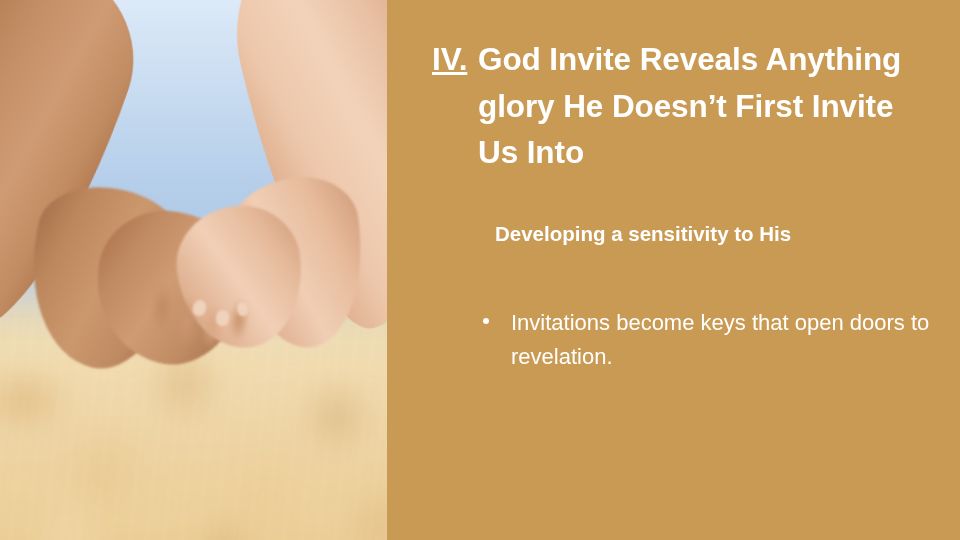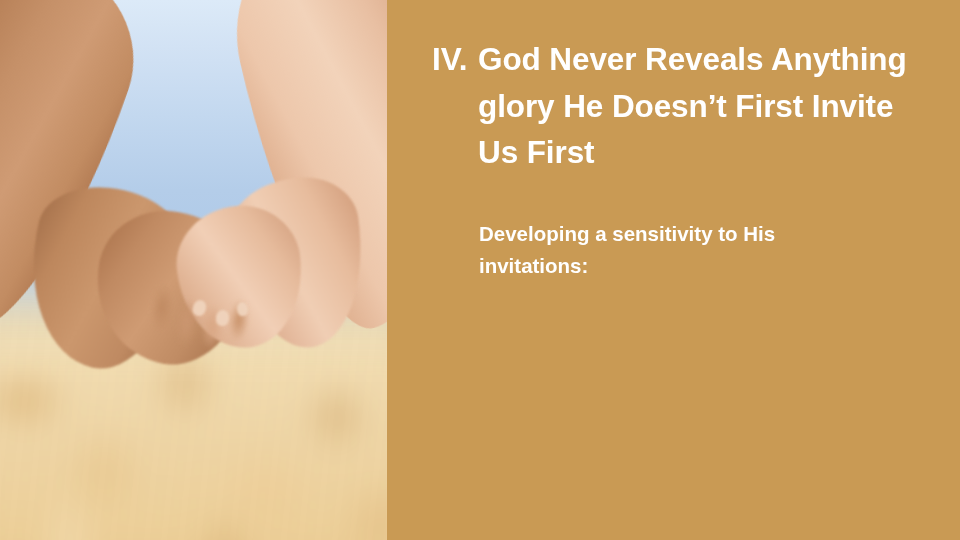--- a/index.html
+++ b/index.html
@@ -254,29 +254,30 @@
     line-height: 1.48;
     letter-spacing: -0.1px;
   }
   .title-row {
     display: block;
     white-space: nowrap;
   }
   .title-num {
     display: inline-block;
     width: 46px;
+    text-decoration: underline;
   }
   .title-indent {
     display: inline-block;
     width: 46px;
   }
 
   .subtitle {
     position: absolute;
-    left: 92px;
+    left: 108px;
     top: 218px;
     width: 440px;
     color: #ffffff;
     font-size: 20.5px;
     font-weight: bold;
     line-height: 1.58;
   }
 
   .bullets {
     position: absolute;
@@ -327,27 +328,30 @@
     <div class="nail nail-a"></div>
     <div class="nail nail-b"></div>
     <div class="nail nail-c"></div>
 
     <div class="photo-dof"></div>
   </div>
 
   <div class="content">
 
     <div class="title">
-      <span class="title-row"><span class="title-num">IV.</span><span>God Never Reveals Anything</span></span>
+      <span class="title-row"><span class="title-num">IV.</span><span>God Invite Reveals Anything</span></span>
       <span class="title-row"><span class="title-indent"></span><span>glory He Doesn’t First Invite</span></span>
-      <span class="title-row"><span class="title-indent"></span><span>Us First</span></span>
+      <span class="title-row"><span class="title-indent"></span><span>Us Into</span></span>
     </div>
 
     <div class="subtitle">
       <div>Developing a sensitivity to His</div>
-      <div>invitations:</div>
     </div>
 
     <ul class="bullets">
+      <li class="bullet">
+        <span class="bullet-dot"></span>
+        <span>Invitations become keys that open doors to revelation.</span>
+      </li>
     </ul>
 
   </div>
 </div>
 
 </body></html>

